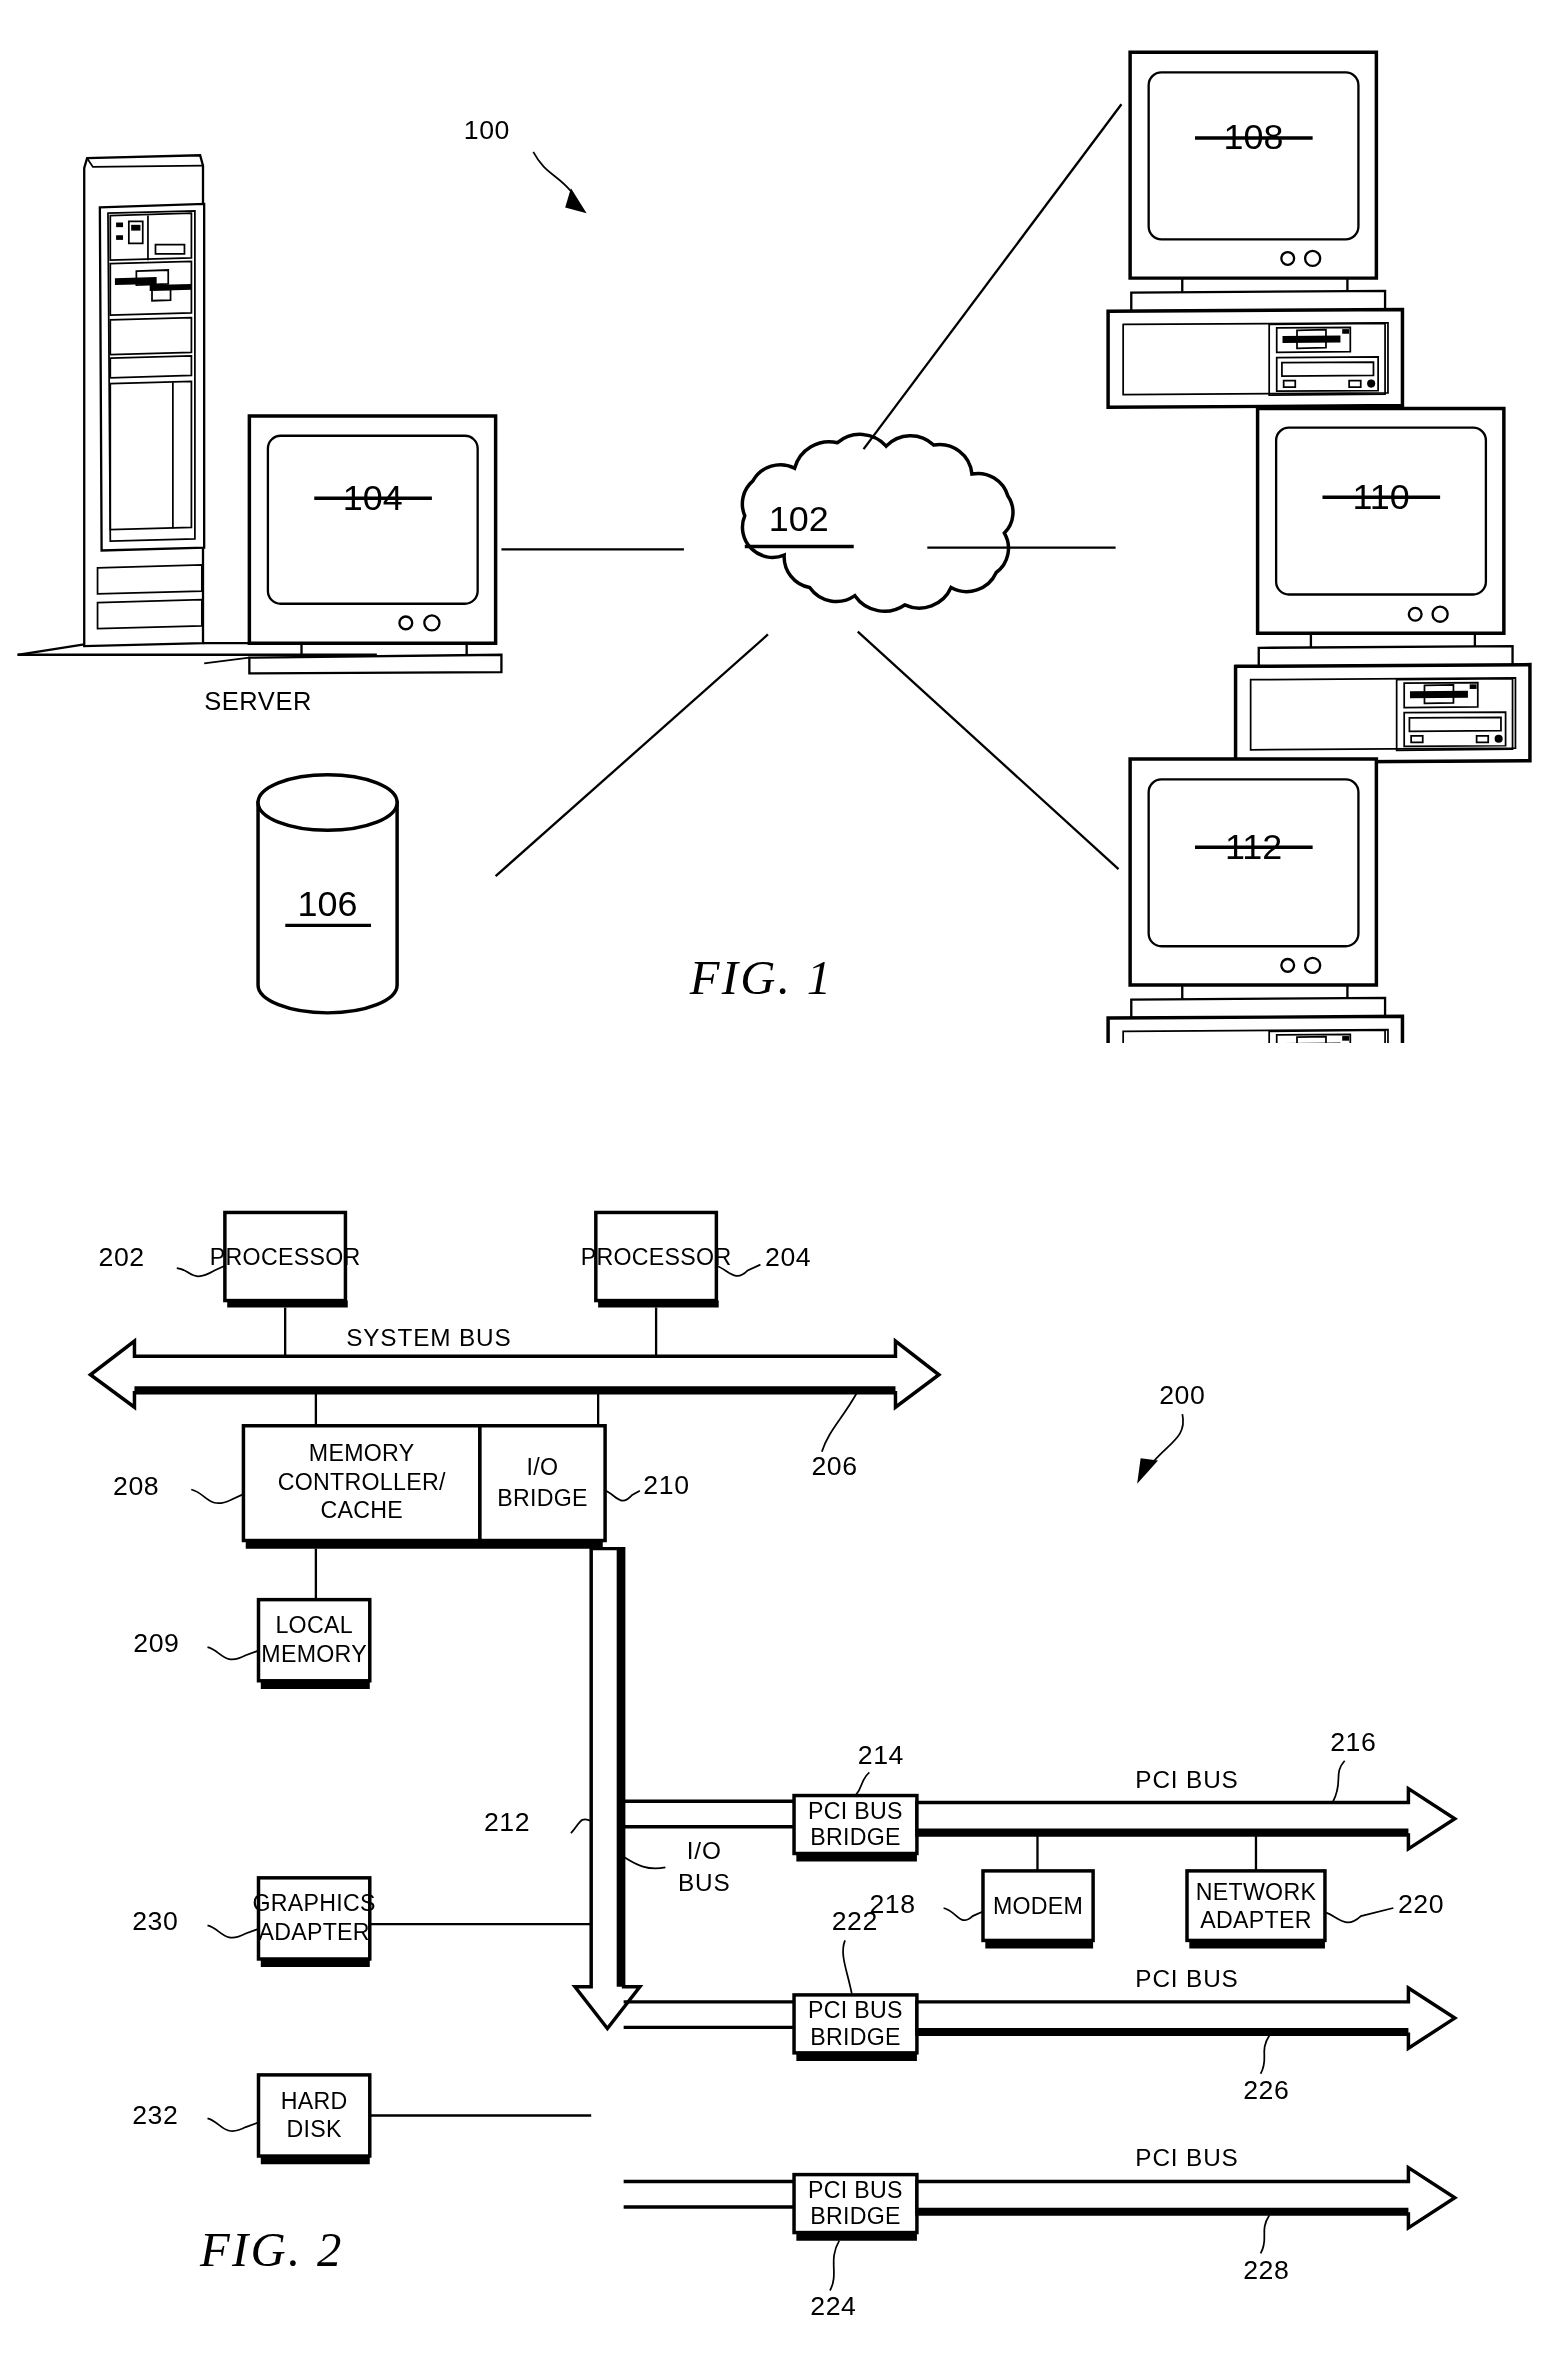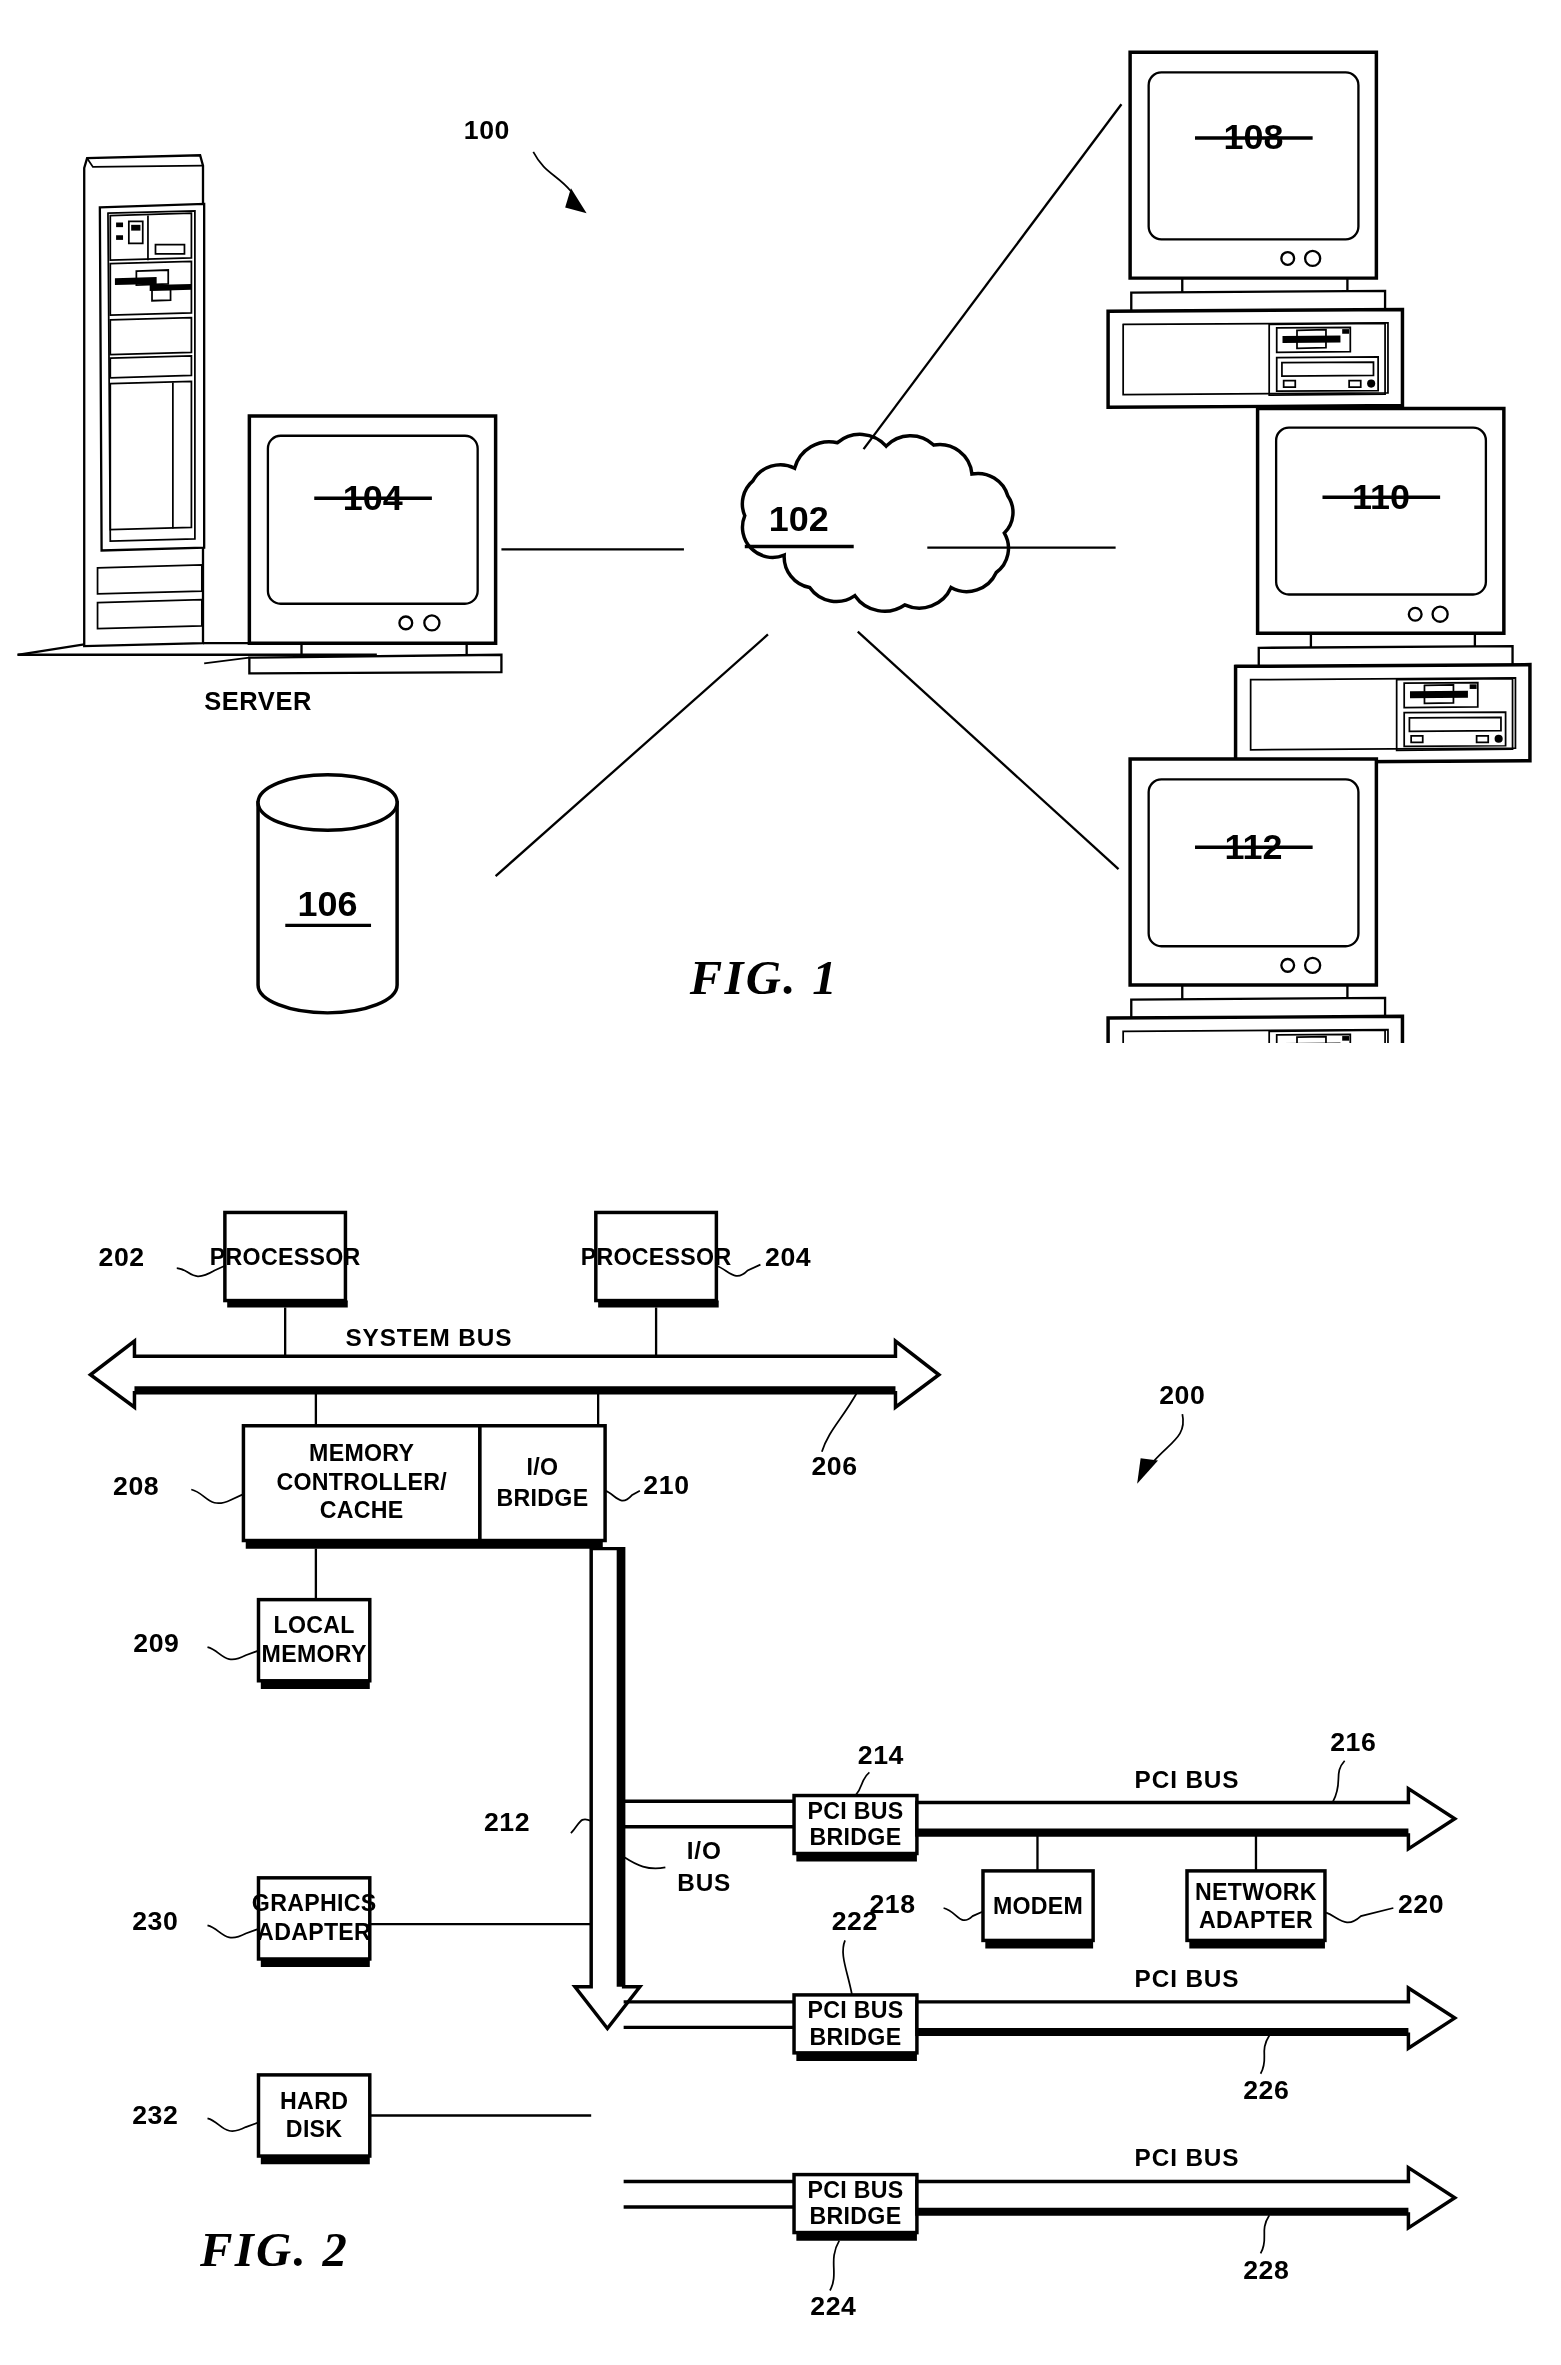--- a/index.html
+++ b/index.html
@@ -12,21 +12,20 @@
     height: 2366px;
     position: relative;
     font-family: "Liberation Sans", sans-serif;
     overflow: hidden;
   }
   #sheet {
     position: absolute;
     left: 0; top: 0;
     width: 1562px;
     height: 2077px;
-    font-weight: bold;
   }
   svg.fig { position: absolute; left: 0; top: 0; }
   .ln  { fill: none; stroke: #000; stroke-width: 4; }
   .ln2 { fill: none; stroke: #000; stroke-width: 6; }
   .thin{ fill: none; stroke: #000; stroke-width: 3; }
   .shape { fill: #fff; stroke: #000; stroke-width: 6; }
   .shape-thin { fill: #fff; stroke: #000; stroke-width: 4; }
   .solid { fill: #000; stroke: none; }
 
   .reftext {

